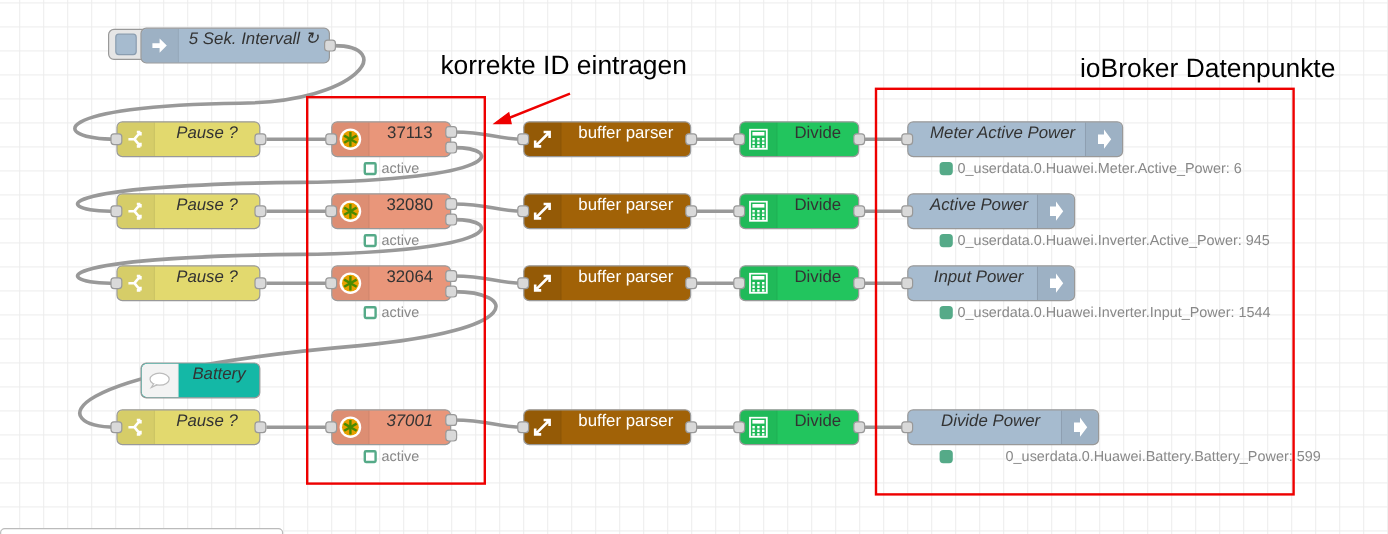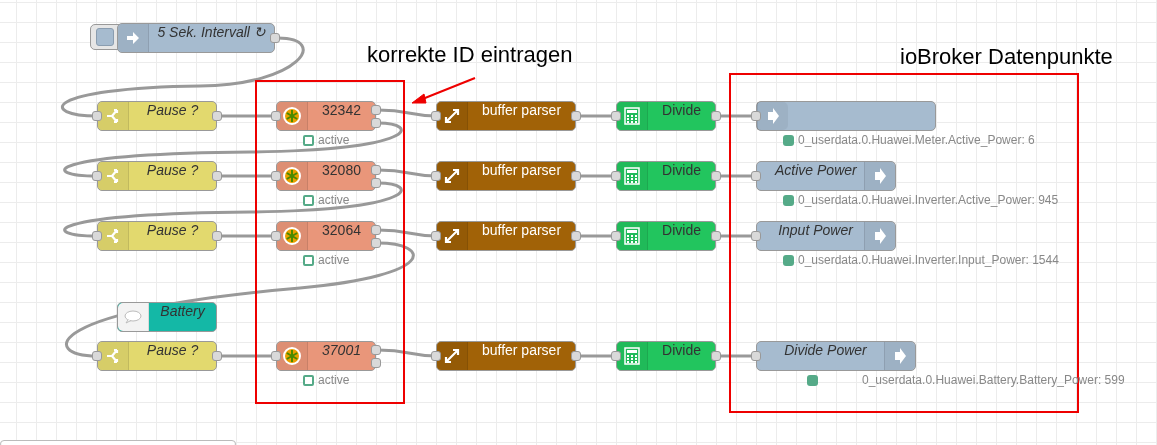--- a/index.html
+++ b/index.html
@@ -145,21 +145,21 @@
       <svg width="20" height="20" viewBox="0 0 20 20">
           <circle cx="10" cy="10" r="9" fill="#fff"></circle>
           <circle cx="10" cy="10" r="7" fill="#e8a000"></circle>
           <g stroke="#4a8a00" stroke-width="2">
             <line x1="10" y1="4" x2="10" y2="16"></line>
             <line x1="4.8" y1="7" x2="15.2" y2="13"></line>
             <line x1="4.8" y1="13" x2="15.2" y2="7"></line>
           </g>
         </svg>
     </div>
-    <div class="label">32342</div>
+    <div class="label">37113</div>
     <div class="port in"></div>
     <div class="port out1"></div>
     <div class="port out2"></div>
   </div>
   <div class="status modbus-status" style="left: 284px; top: 133px;">
     <span class="dot-ring"></span>
     <span>active</span>
   </div>
   <div class="node bufparser" style="left: 436px; width: 140px; top: 101px;">
     <div class="icon">
@@ -187,20 +187,21 @@
             <rect x="8" y="14" width="2" height="2"></rect>
             <rect x="12" y="14" width="2" height="2"></rect>
           </g>
         </svg>
     </div>
     <div class="label">Divide</div>
     <div class="port in"></div>
     <div class="port out"></div>
   </div>
   <div class="node iob" style="left: 756px; top: 101px; width: 180px;">
+    <div class="label italic" style="padding:0 8px 0 18px;">Meter Active Power</div>
     <div class="icon right">
       <svg width="16" height="18" viewBox="0 0 16 18">
           <path d="M3 5h5V1l6 8-6 8v-4H3z" fill="#fff"></path>
         </svg>
     </div>
     <div class="port in"></div>
   </div>
   <div class="status iob-status" style="left: 764px; top: 133px;">
     <span class="dot-fill"></span>
     <span>0_userdata.0.Huawei.Meter.Active_Power: 6</span>
@@ -425,19 +426,19 @@
   </div>
   <div class="node iob" style="left: 756px; top: 341px; width: 160px;">
     <div class="label italic" style="padding:0 8px 0 18px;">Divide Power</div>
     <div class="icon right">
       <svg width="16" height="18" viewBox="0 0 16 18">
           <path d="M3 5h5V1l6 8-6 8v-4H3z" fill="#fff"></path>
         </svg>
     </div>
     <div class="port in"></div>
   </div>
-  <div class="status iob-status" style="left: 788px; top: 373px; gap: 44px;">
+  <div class="status iob-status" style="left: 764px; top: 373px; gap: 44px;">
     <span class="dot-fill"></span>
     <span>0_userdata.0.Huawei.Battery.Battery_Power: 599</span>
   </div>
 </div>
 
 <div class="bottom-bar"></div>
 
 </body></html>

